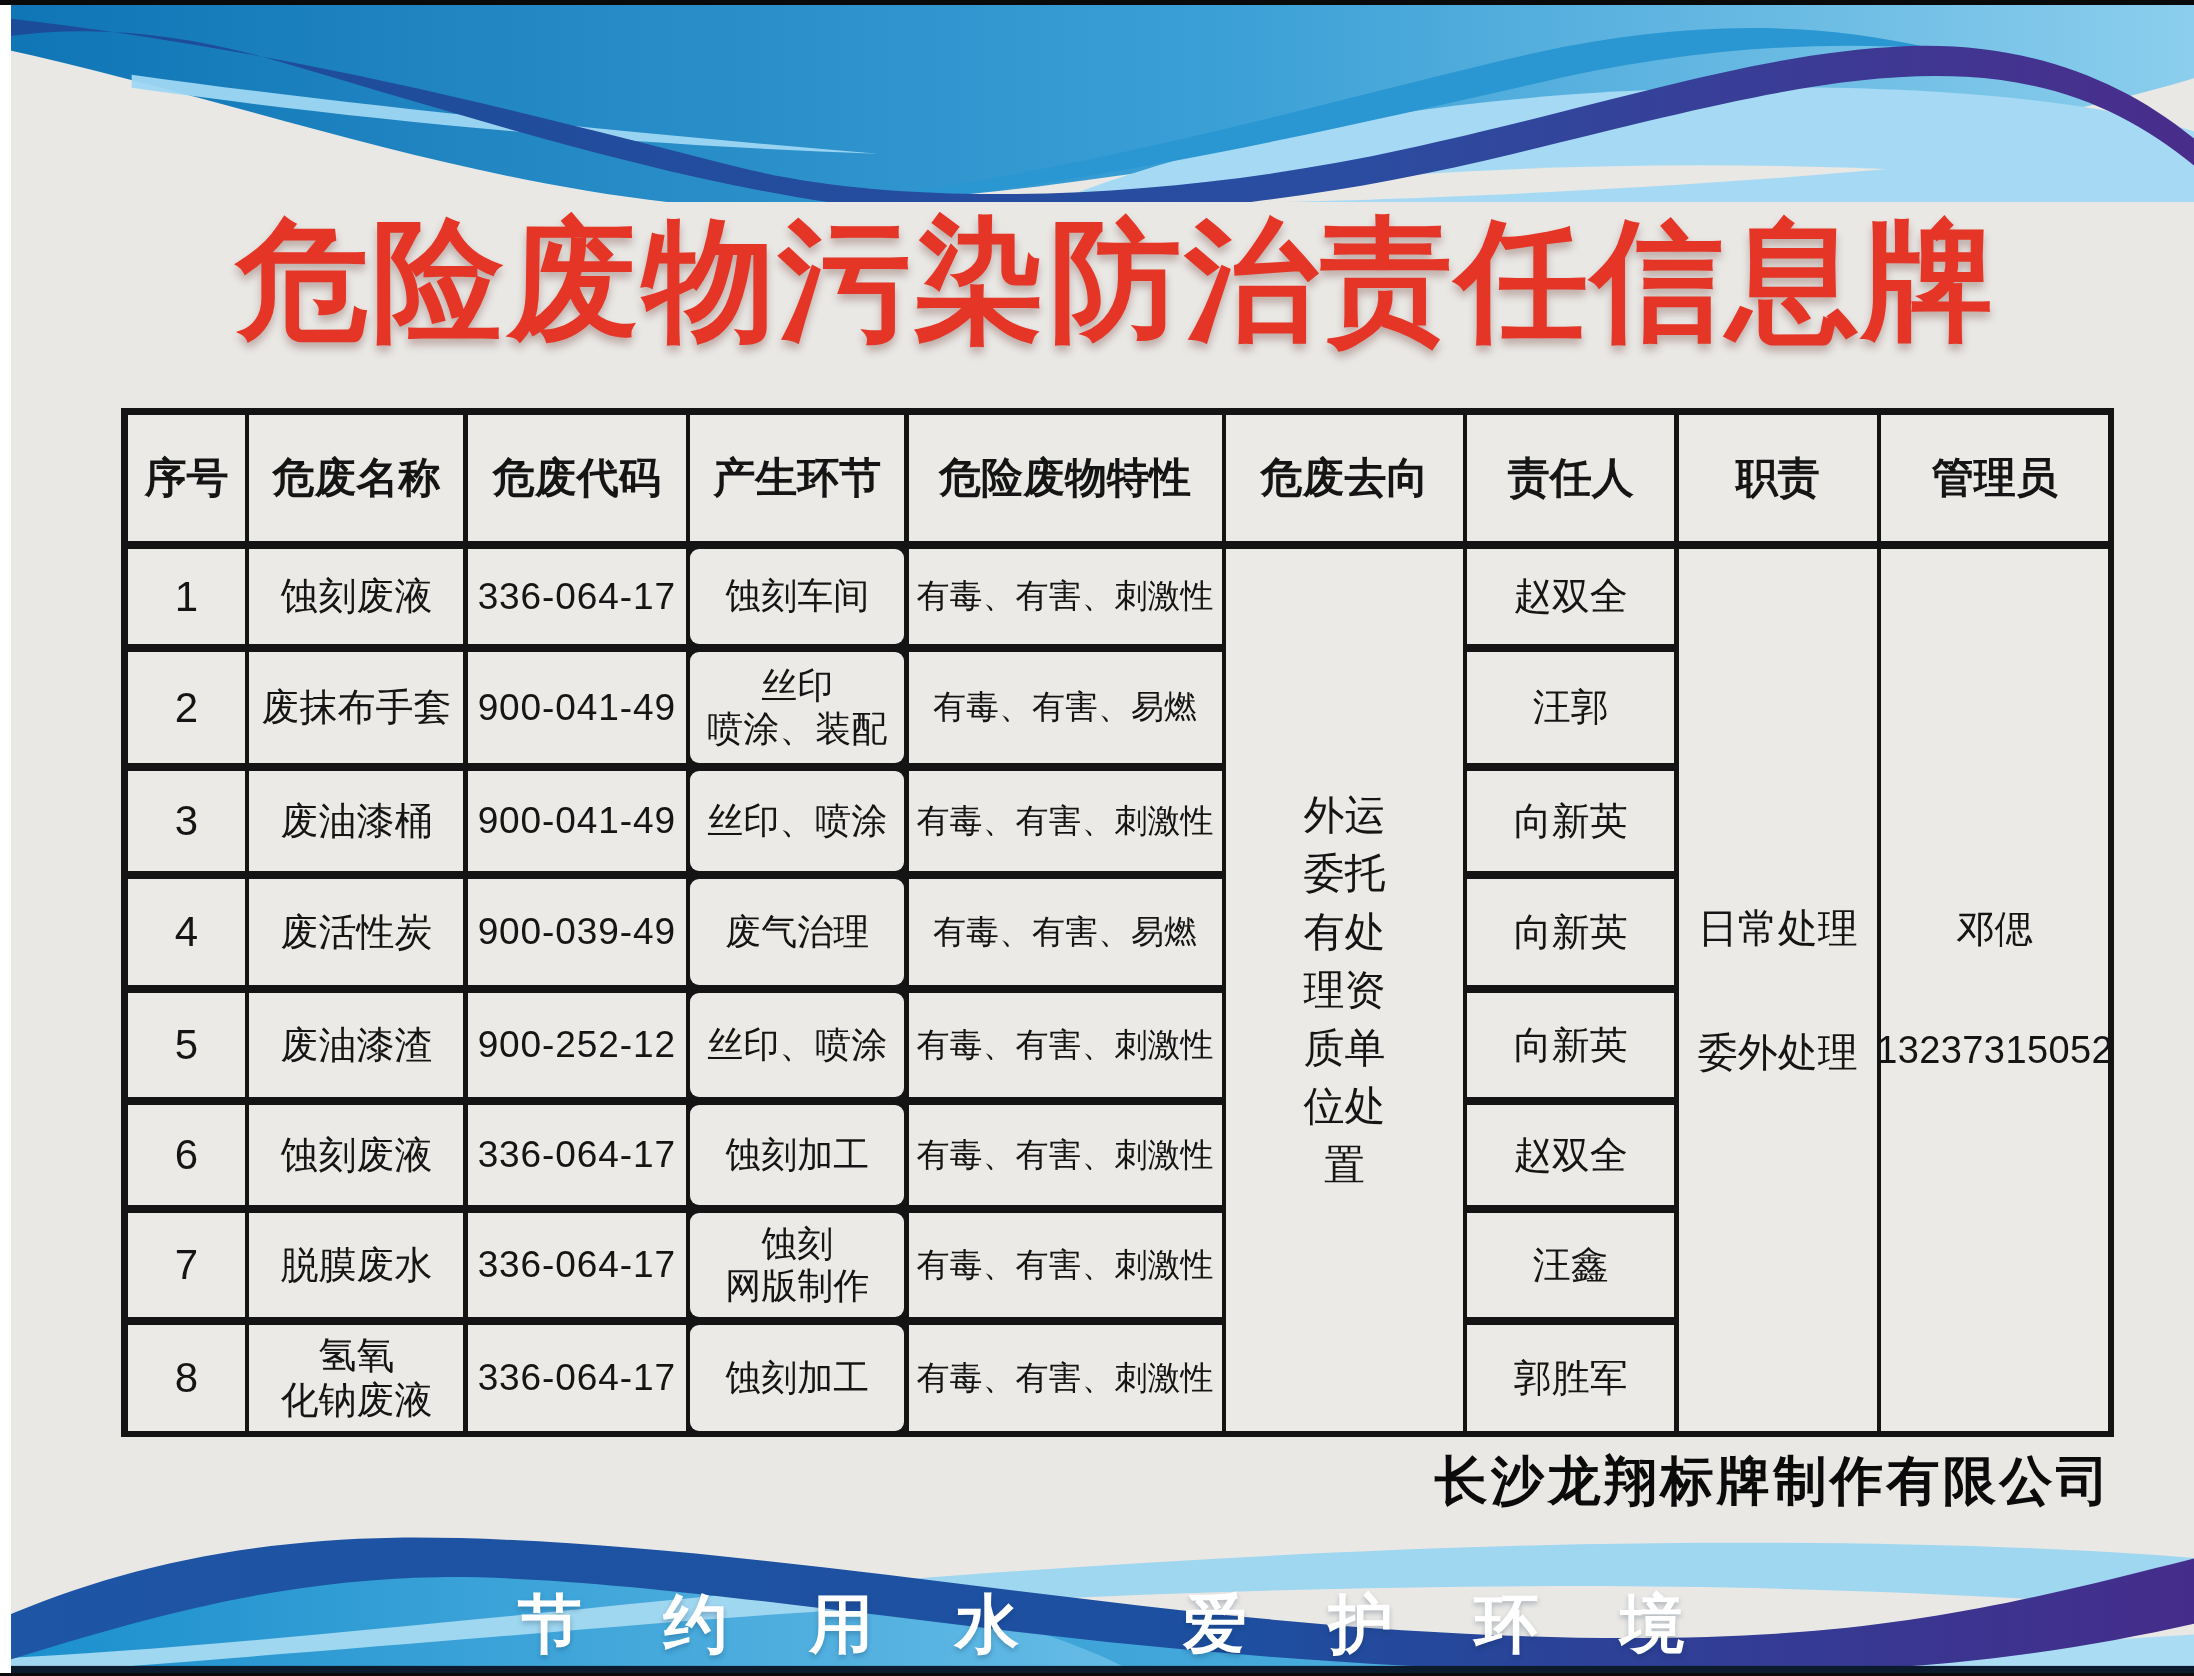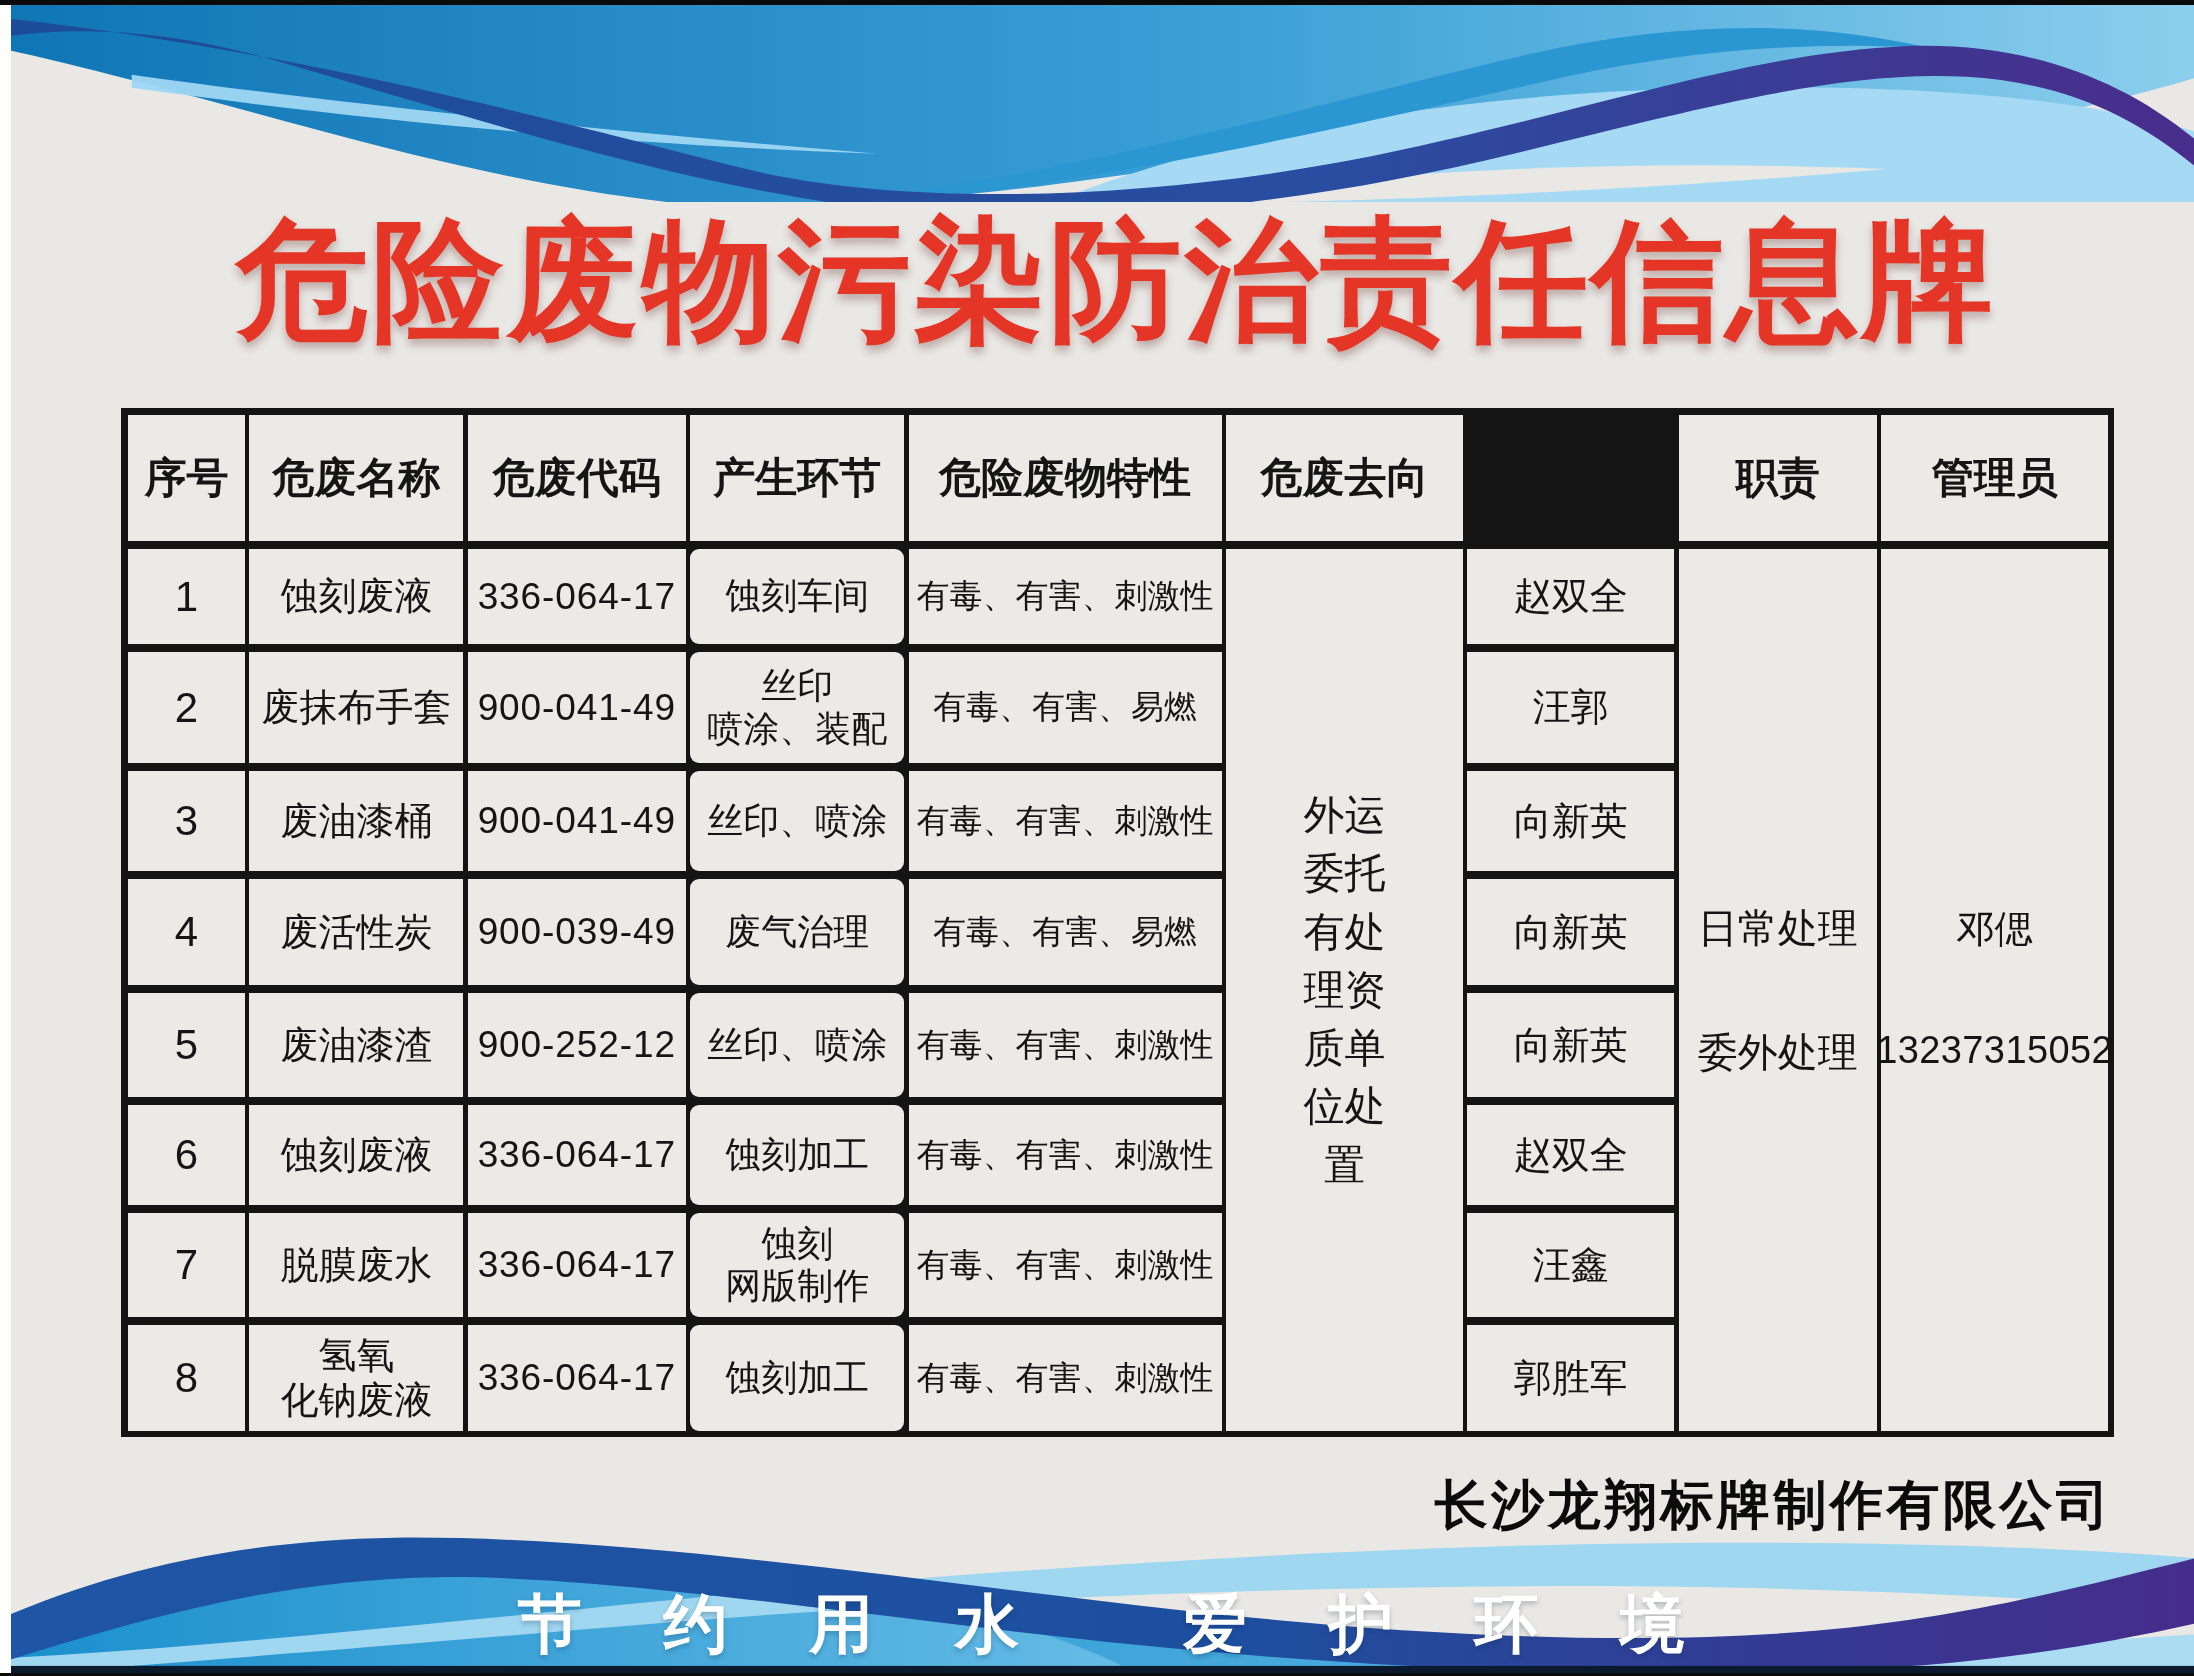--- a/index.html
+++ b/index.html
@@ -36,21 +36,21 @@
   .c-code{font-size:37px;letter-spacing:0.9px;}
   .c-stage{font-size:36px;border-radius:9px;}
   .c-traits{font-size:33px;}
   .c-person{font-size:38px;}
   .c-dest{font-size:41px;line-height:1.42;font-weight:500;}
   .c-duty{font-size:40px;line-height:1.55;}
   .c-mgr{font-size:38px;line-height:1.6;letter-spacing:0.4px;text-align:center;}
   .company{
     position:absolute;left:1431px;top:1446px;width:685px;z-index:4;
     text-align:center;font-size:53px;font-weight:900;letter-spacing:3.5px;
-    color:#0b0b0b;white-space:nowrap;margin-top:24px;
+    color:#0b0b0b;white-space:nowrap;
   }
   .slogan{
     position:absolute;left:0;right:0;top:1581px;z-index:5;
     display:flex;justify-content:center;gap:132px;
     color:#ffffff;font-size:64px;font-weight:900;letter-spacing:32px;
     white-space:nowrap;text-shadow:0 2.6px 5.3px rgba(10,40,70,.25);
   }
   .edge-left,.edge-right{position:absolute;top:0;bottom:0;width:11.4px;background:#ffffff;z-index:40;}
   .edge-left{left:0;}
   .edge-top,.edge-bottom{position:absolute;left:0;right:0;background:#0a0a0a;z-index:41;}
@@ -109,20 +109,21 @@
 
   <div class="page-title">危险废物污染防治责任信息牌</div>
 
   <div class="htable">
     <div class="cell c-head" style="grid-area:1/1">序号</div>
     <div class="cell c-head" style="grid-area:1/2">危废名称</div>
     <div class="cell c-head" style="grid-area:1/3">危废代码</div>
     <div class="cell c-head" style="grid-area:1/4">产生环节</div>
     <div class="cell c-head" style="grid-area:1/5">危险废物特性</div>
     <div class="cell c-head" style="grid-area:1/6">危废去向</div>
+    <div class="cell c-head" style="grid-area:1/7">责任人</div>
     <div class="cell c-head" style="grid-area:1/8">职责</div>
     <div class="cell c-head" style="grid-area:1/9">管理员</div>
 
     <div class="cell c-no" style="grid-area:2/1">1</div>
     <div class="cell c-name" style="grid-area:2/2">蚀刻废液</div>
     <div class="cell c-code" style="grid-area:2/3">336-064-17</div>
     <div class="cell c-stage" style="grid-area:2/4">蚀刻车间</div>
     <div class="cell c-traits" style="grid-area:2/5">有毒、有害、刺激性</div>
     <div class="cell c-person" style="grid-area:2/7">赵双全</div>
 

